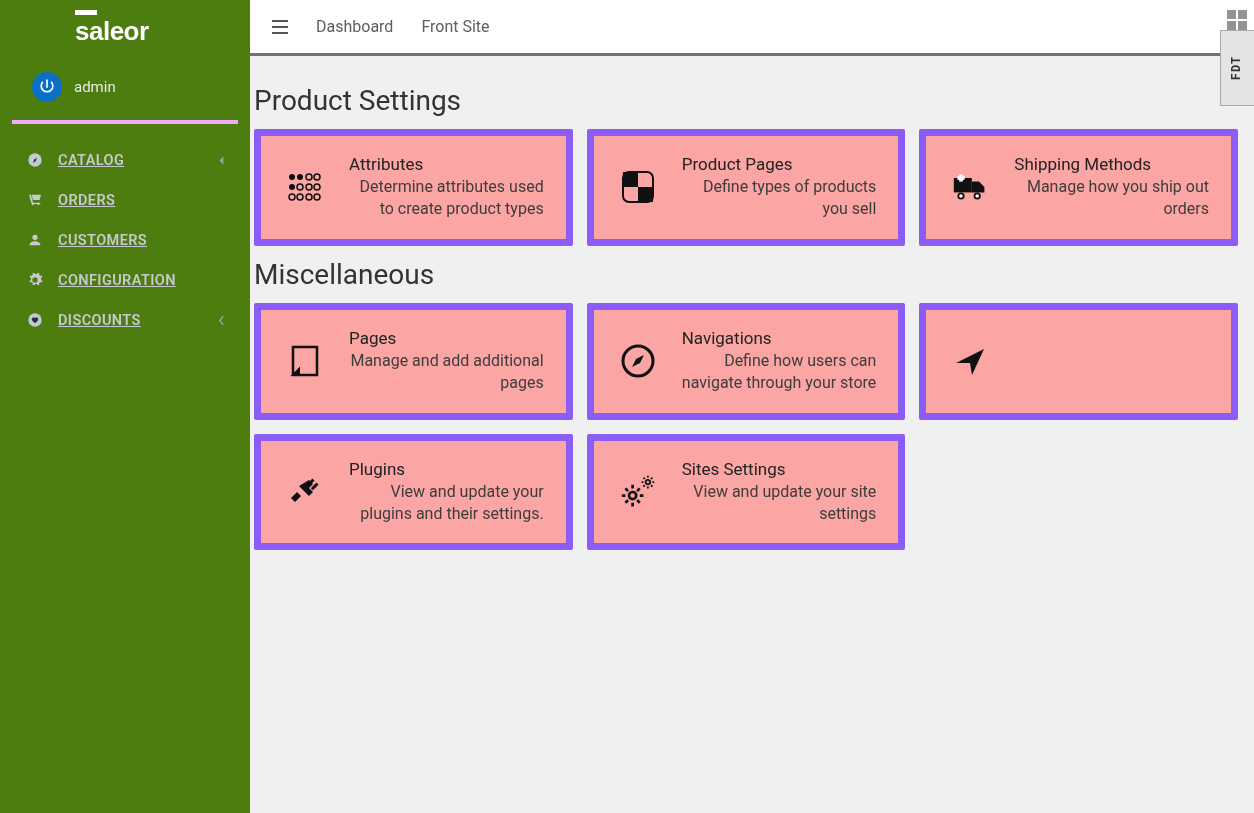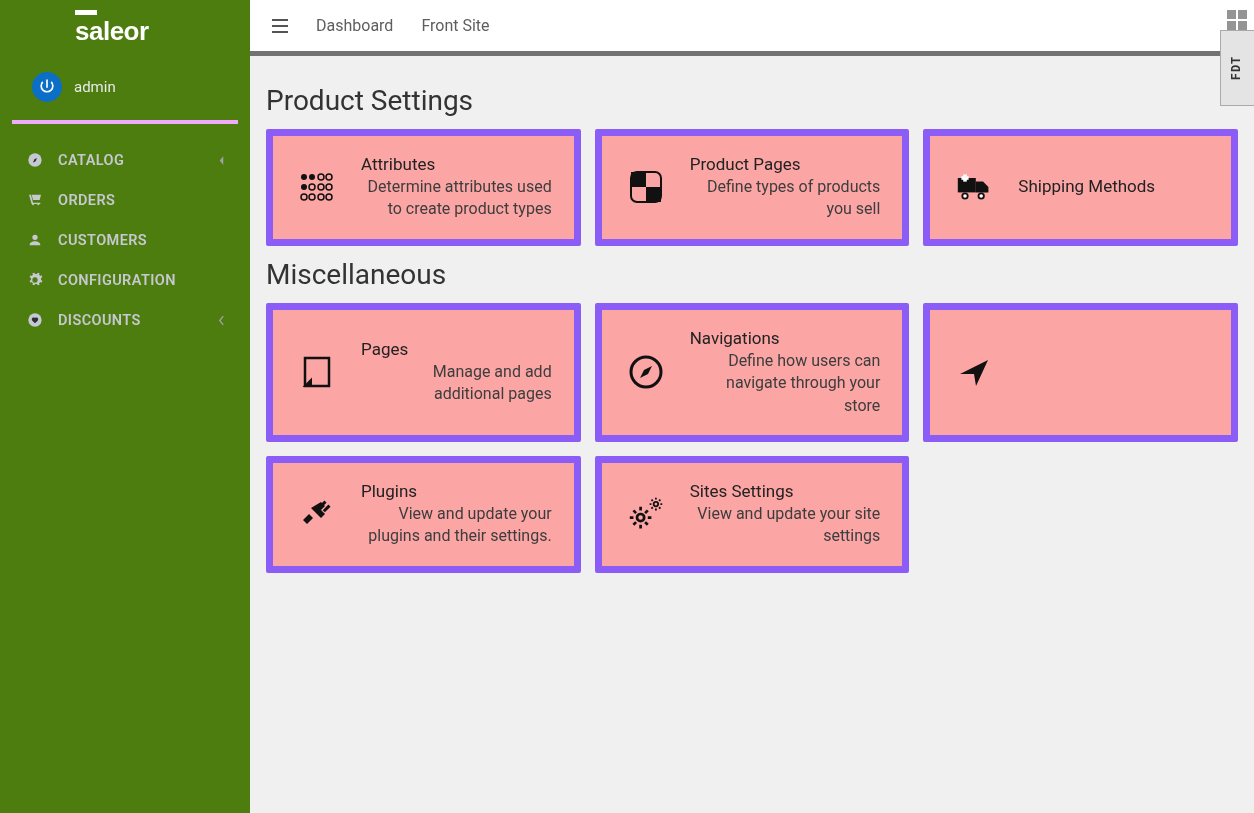--- a/index.html
+++ b/index.html
@@ -53,20 +53,21 @@
   .nav { padding-top: 16px; }
   .nav-item {
     display: flex;
     align-items: center;
     padding: 11px 22px 11px 26px;
     color: #c6c9cf;
     font-size: 14.5px;
     font-weight: 600;
     letter-spacing: 0.4px;
     cursor: pointer;
+    text-decoration: underline;
   }
   .nav-icon {
     width: 18px;
     height: 18px;
     margin-right: 14px;
     display: flex;
     align-items: center;
     justify-content: center;
     flex-shrink: 0;
   }
@@ -80,21 +81,21 @@
     flex: 1;
     display: flex;
     flex-direction: column;
     height: 813px;
     background: #f0f0f0;
   }
 
   .topbar {
     height: 56px;
     background: #fff;
-    border-bottom: 5px solid #737373;
+    border-bottom: 3px solid #737373;
     display: flex;
     align-items: center;
     padding: 0 18px 0 18px;
     position: relative;
   }
   .hamburger {
     width: 24px;
     height: 24px;
     display: flex;
     align-items: center;
@@ -141,21 +142,21 @@
   .debug-tab span {
     transform: rotate(-90deg);
     font-size: 12px;
     font-weight: bold;
     color:#333;
     letter-spacing:1px;
     font-family: "Courier New", monospace;
   }
 
   .content {
-    padding: 16px 16px 20px 16px;
+    padding: 16px 16px 20px 4px;
     overflow-y: auto;
     position: relative;
   }
 
   .section-title {
     font-size: 28px;
     font-weight: 400;
     color: #333;
     margin: 12px 0 12px 0;
   }
@@ -353,20 +354,21 @@
               <rect x="8" y="2" width="4" height="8" fill="#fff"></rect>
               <rect x="6" y="4" width="8" height="4" fill="#fff"></rect>
               <circle cx="10" cy="26" r="4" fill="#111"></circle>
               <circle cx="10" cy="26" r="2" fill="#fff"></circle>
               <circle cx="28" cy="26" r="4" fill="#111"></circle>
               <circle cx="28" cy="26" r="2" fill="#fff"></circle>
             </svg>
         </span>
         <div>
           <div class="card-title">Shipping Methods</div>
+          <div class="card-desc">Manage how you ship out orders</div>
         </div>
       </div>
 
     </div>
 
     <h2 class="section-title">Miscellaneous</h2>
     <div class="card-grid">
 
       <div class="card">
         <span class="card-icon">

